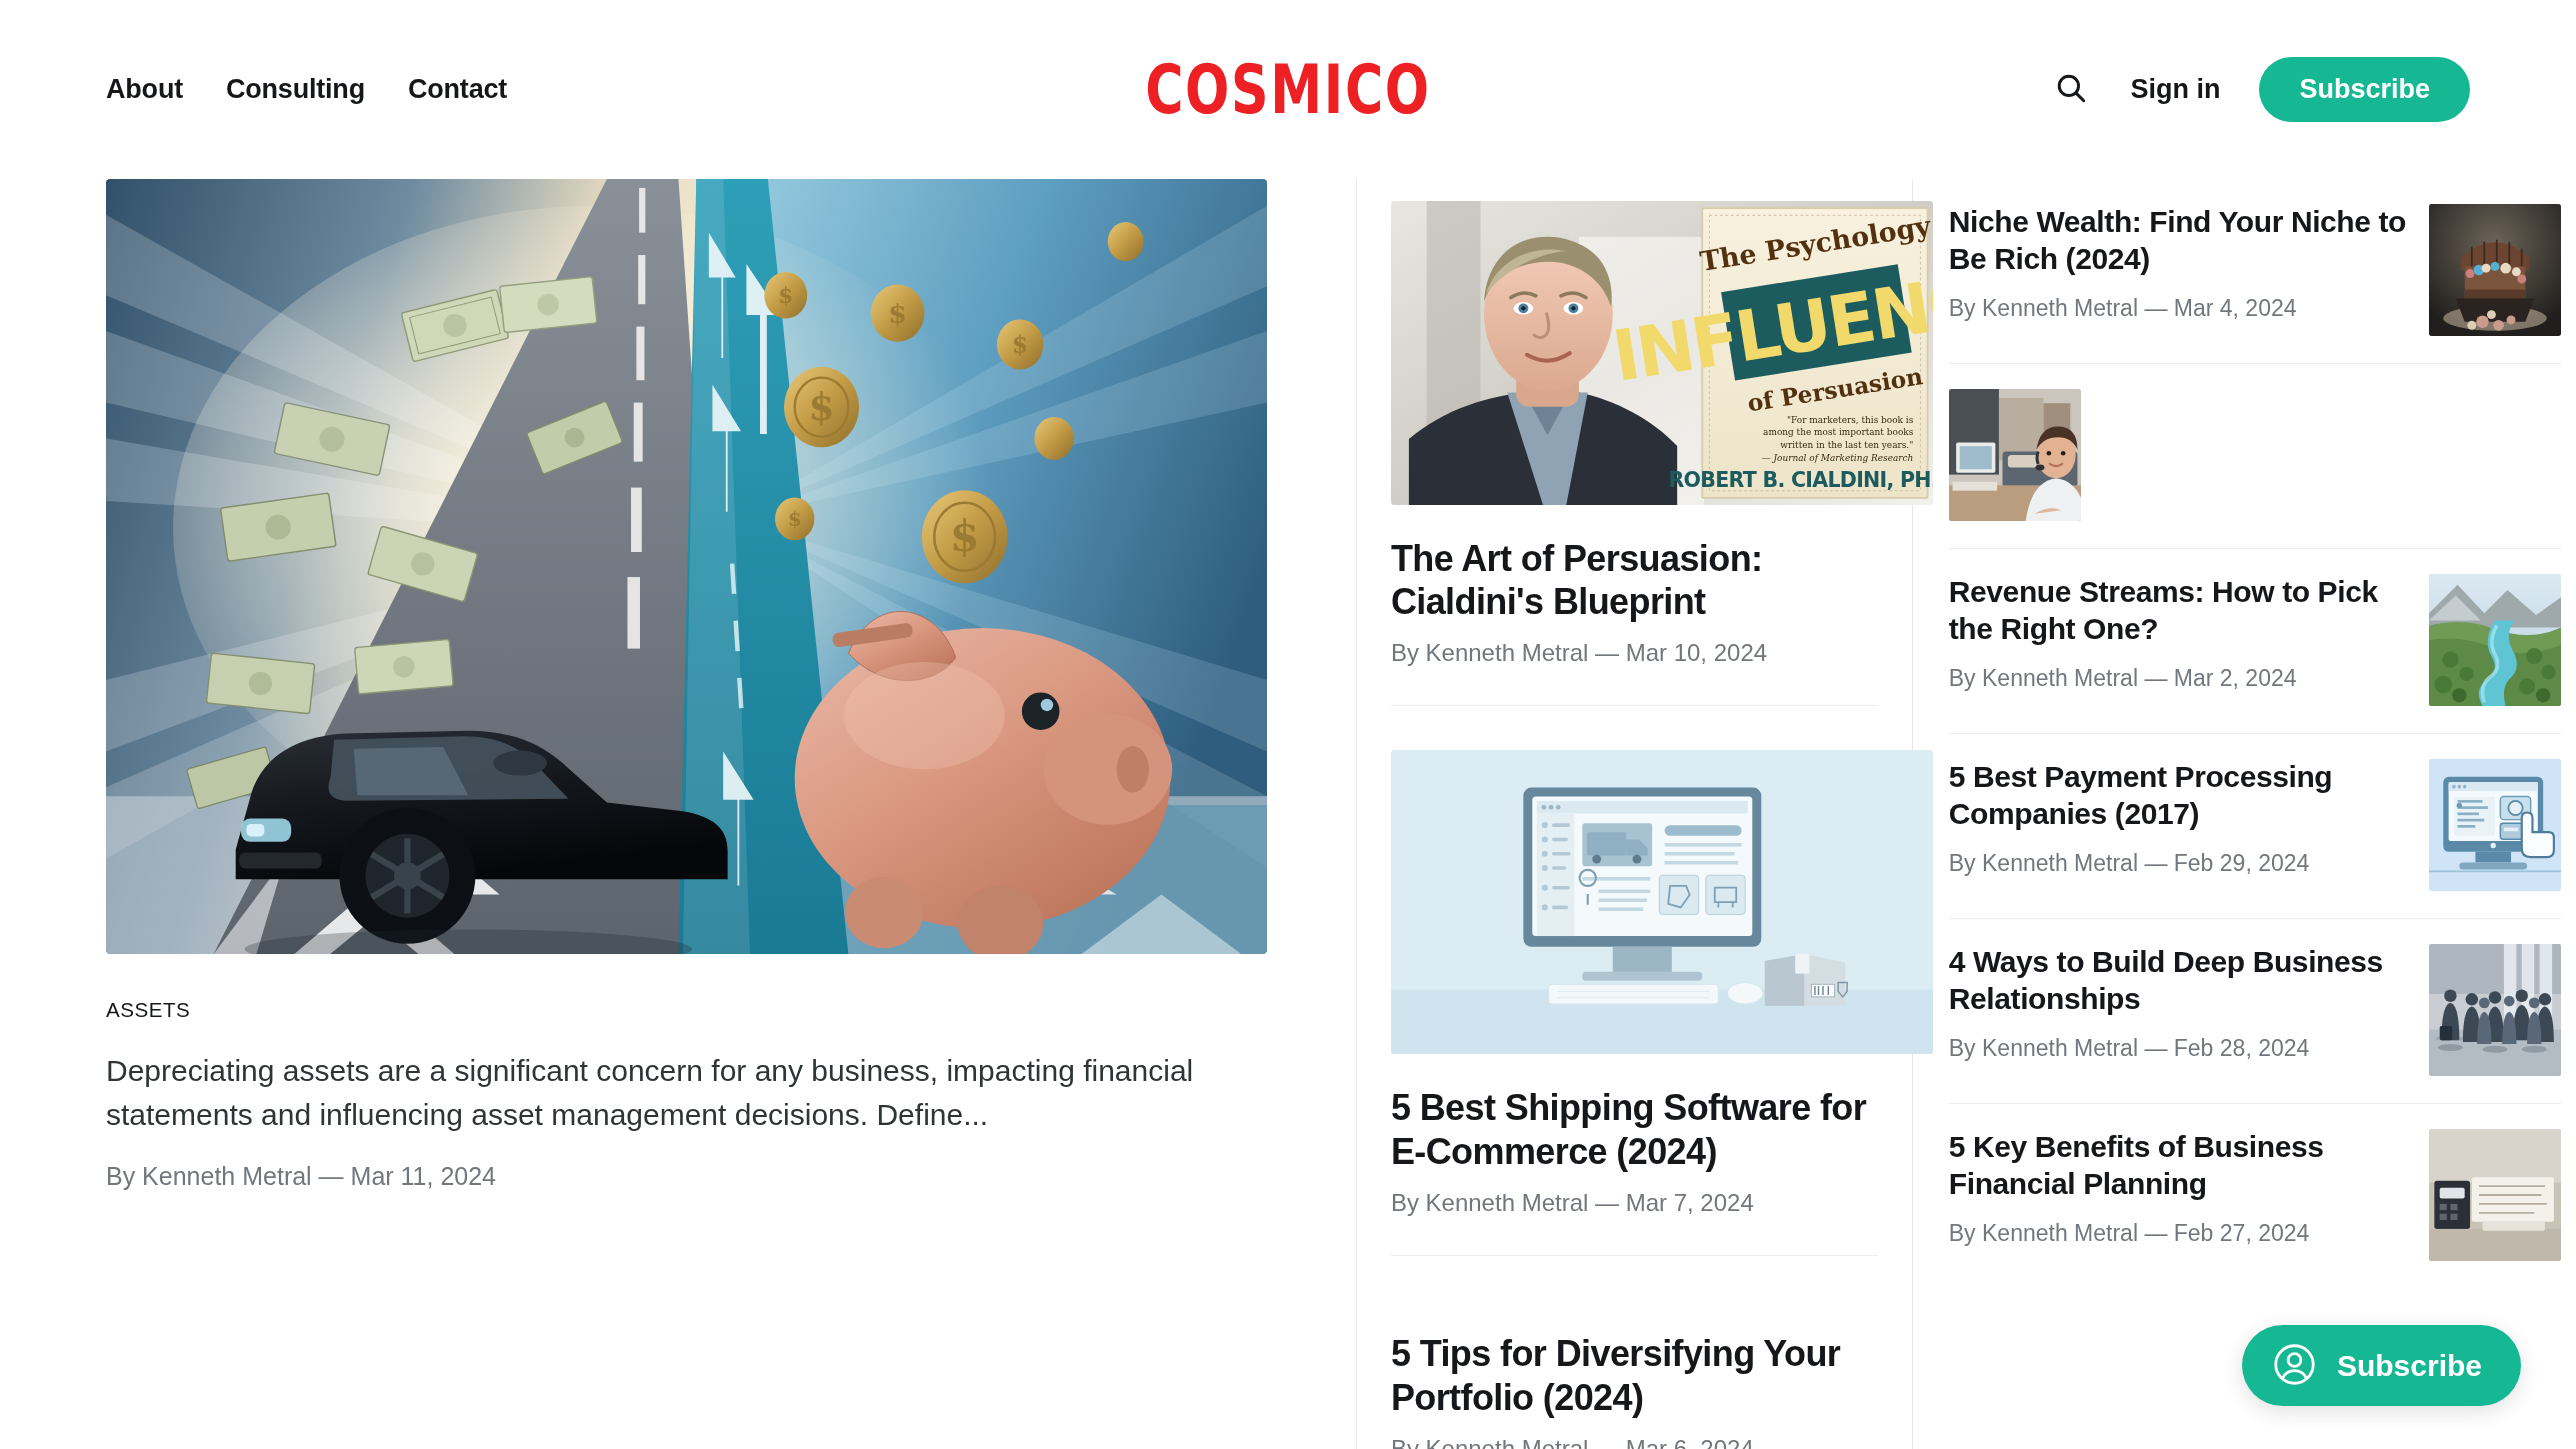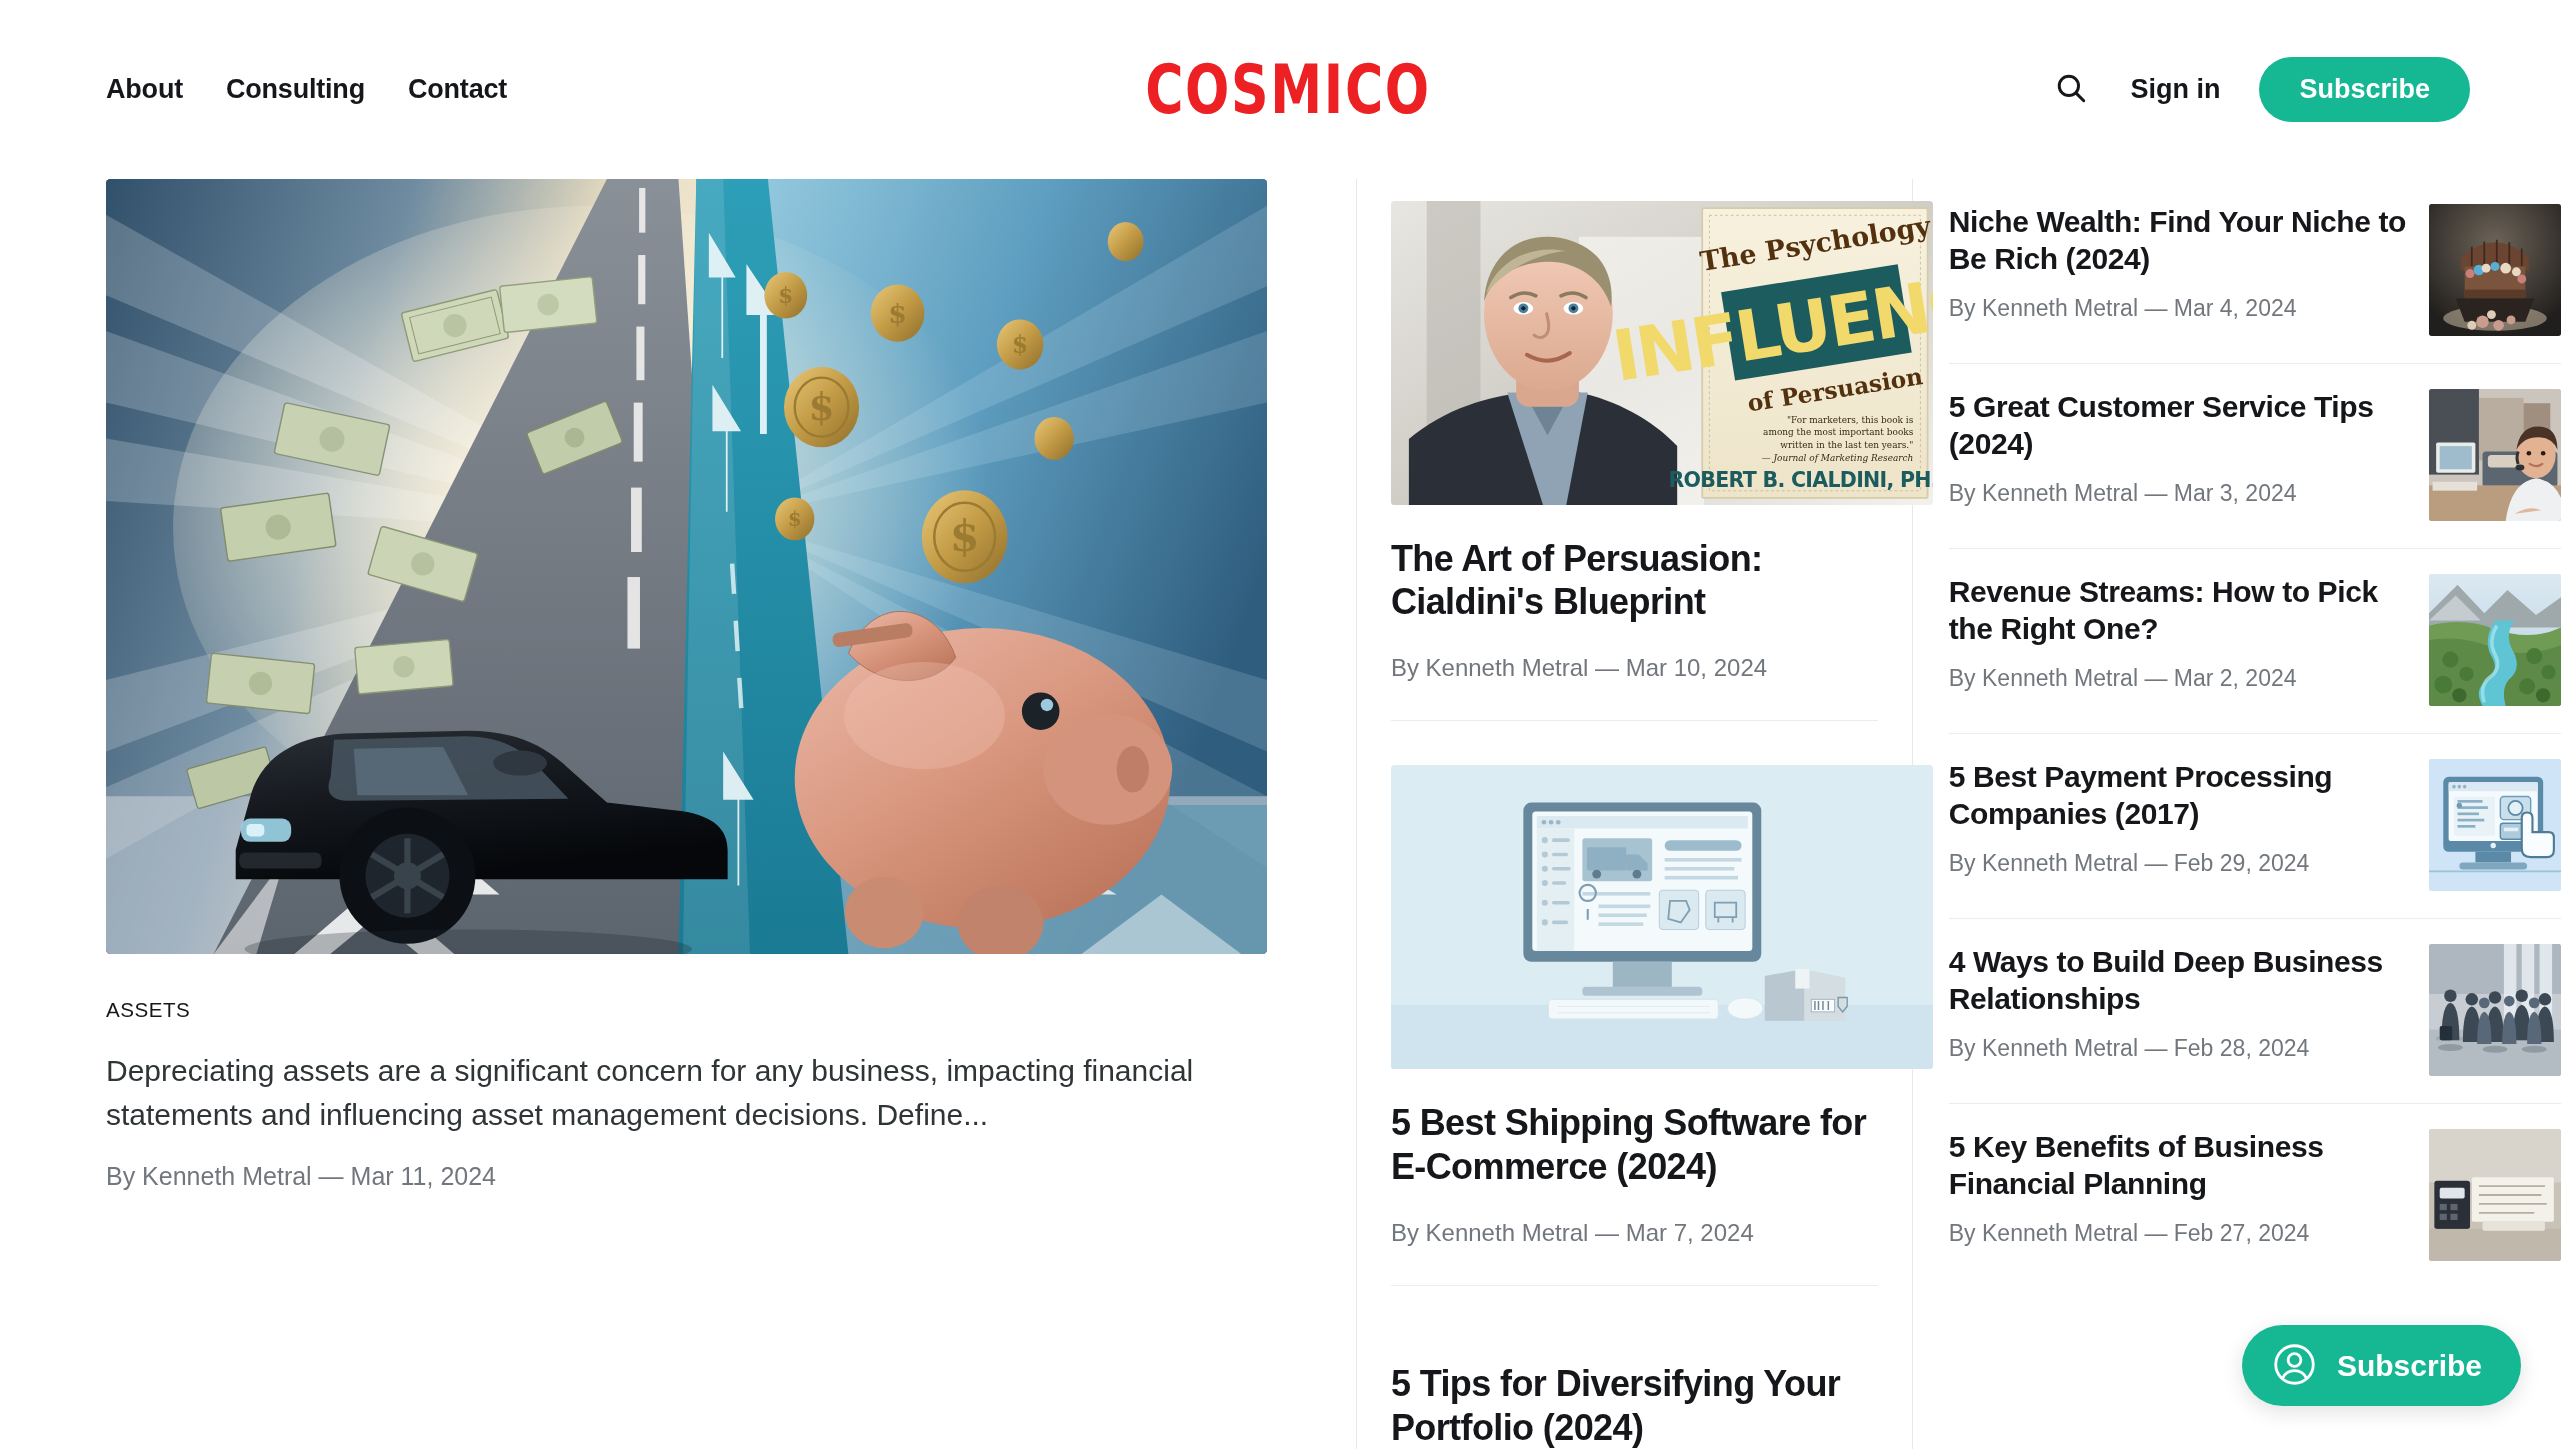--- a/index.html
+++ b/index.html
@@ -137,21 +137,21 @@
   .mid-title {
     margin-top: 32px;
     font-size: 36px;
     line-height: 1.22;
     font-weight: 800;
     letter-spacing: -0.6px;
     color: #15171a;
     cursor: pointer;
   }
   .mid-meta {
-    margin-top: 30px;
+    margin-top: 15px;
     font-size: 24px;
     color: #72777d;
   }
 
   
   .right-col { padding: 0 32px 0 36px; }
   .side-item {
     display: flex;
     gap: 15px;
     align-items: flex-start;
@@ -656,24 +656,20 @@
             </g>
           <g fill="#ddcdb6">
               <circle cx="48" cy="136" r="5"></circle>
               <circle cx="70" cy="124" r="5"></circle>
             </g>
         </svg>
       </div>
     </article>
 
     <article class="side-item">
-      <div class="side-text">
-        <h3 class="side-title">5 Great Customer Service Tips (2024)</h3>
-        <div class="side-meta">By Kenneth Metral — Mar 3, 2024</div>
-      </div>
       <div class="side-thumb">
         <svg viewBox="0 0 148 148">
           <rect width="148" height="148" fill="#cbc5bd"></rect>
           <rect x="0" y="0" width="56" height="96" fill="#4a4f55"></rect>
           <rect x="56" y="10" width="50" height="70" fill="#b9ada0"></rect>
           <rect x="106" y="16" width="30" height="40" fill="#a08e7e"></rect>
           <rect x="60" y="70" width="84" height="40" rx="4" fill="#5c6670"></rect>
           <rect x="66" y="74" width="34" height="14" rx="4" fill="#d8cfc2"></rect>
           <rect x="8" y="60" width="44" height="34" rx="2" fill="#e9ece9"></rect>
           <rect x="12" y="64" width="36" height="26" fill="#9fbccd"></rect>

